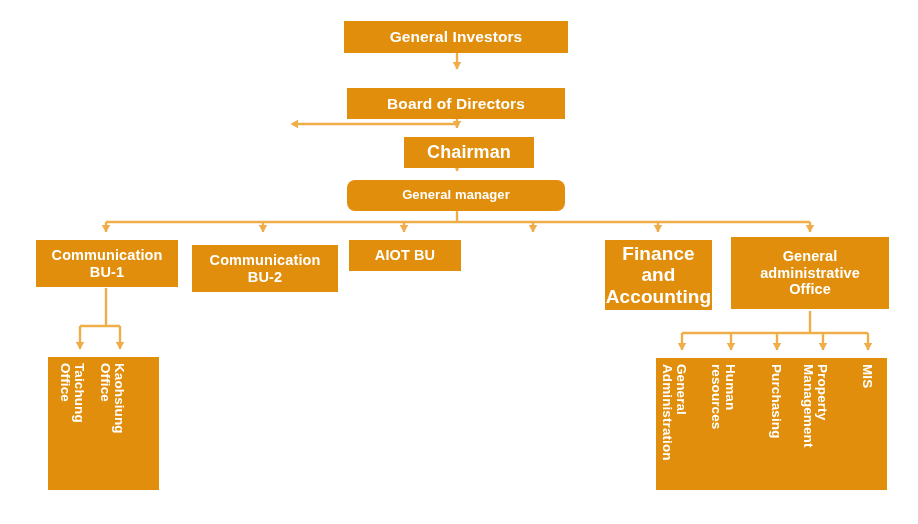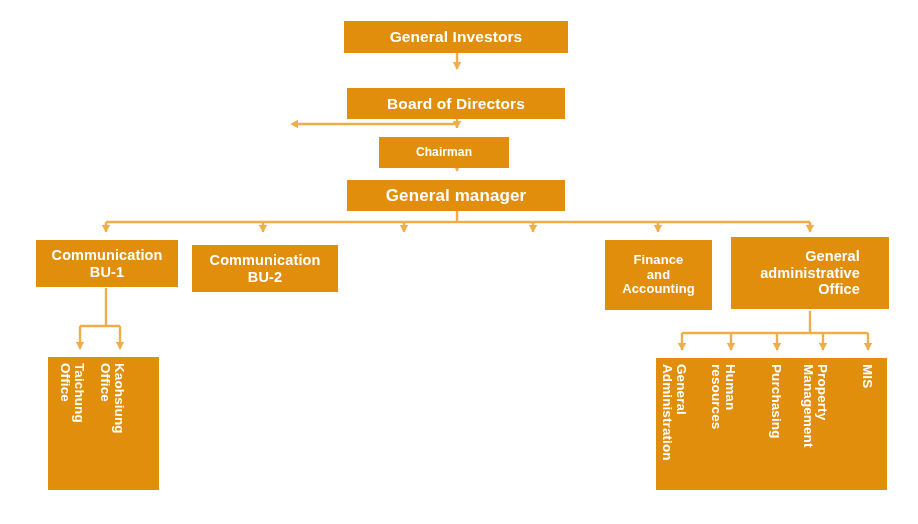--- a/index.html
+++ b/index.html
@@ -109,37 +109,38 @@
       <line x1="823" y1="333" x2="823" y2="350" marker-end="url(#arrowDown)"></line>
       <line x1="868" y1="333" x2="868" y2="350" marker-end="url(#arrowDown)"></line>
     </g>
   </svg>
 
   <div class="node-box" style="left:344px; top:21px; width:224px; height:32px; font-size:15.5px;">General Investors</div>
 
   <div class="node-box" style="left:347px; top:77px; width:218px; height:31px; font-size:15.5px;margin-top:11px;">Board of Directors</div>
 
 
-  <div class="node-box" style="left:379px; top:137px; width:130px; height:31px; font-size:12px;text-align:center;">Chairman</div>
+  <div class="node-box" style="left:404px; top:137px; width:130px; height:31px; font-size:18px;text-align:center;">Chairman</div>
 
-  <div class="node-box" style="left:347px; top:180px; width:218px; height:31px; font-size:17px;">General manager</div>
+  <div class="node-box" style="left:347px; top:180px; width:218px; height:31px; font-size:13px;border-radius:8px;">General manager</div>
 
   <div class="node-box" style="left:36px; top:240px; width:142px; height:47px; font-size:14.5px;">Communication
 BU-1</div>
 
   <div class="node-box" style="left:192px; top:245px; width:146px; height:47px; font-size:14.5px;">Communication
 BU-2</div>
 
+  <div class="node-box" style="left:349px; top:240px; width:112px; height:31px; font-size:14.5px;">AIOT BU</div>
 
 
-  <div class="node-box" style="left:605px; top:240px; width:107px; height:70px; font-size:13px;">Finance
+  <div class="node-box" style="left:605px; top:240px; width:107px; height:70px; font-size:19px;">Finance
 and
 Accounting</div>
 
-  <div class="node-box" style="left:731px; top:237px; width:158px; height:72px; font-size:14.5px;text-align:right;">General
+  <div class="node-box" style="left:731px; top:237px; width:158px; height:72px; font-size:14.5px;">General
 administrative
 Office</div>
 
   <div class="group-box" style="left:48px; top:357px; width:111px; height:133px;"></div>
   <div class="vlabel" style="left:86px; top:363px; width:120px;">Taichung
 Office</div>
   <div class="vlabel" style="left:126px; top:363px; width:120px;">Kaohsiung
 Office</div>
 
   <div class="group-box" style="left:656px; top:358px; width:231px; height:132px;"></div>

